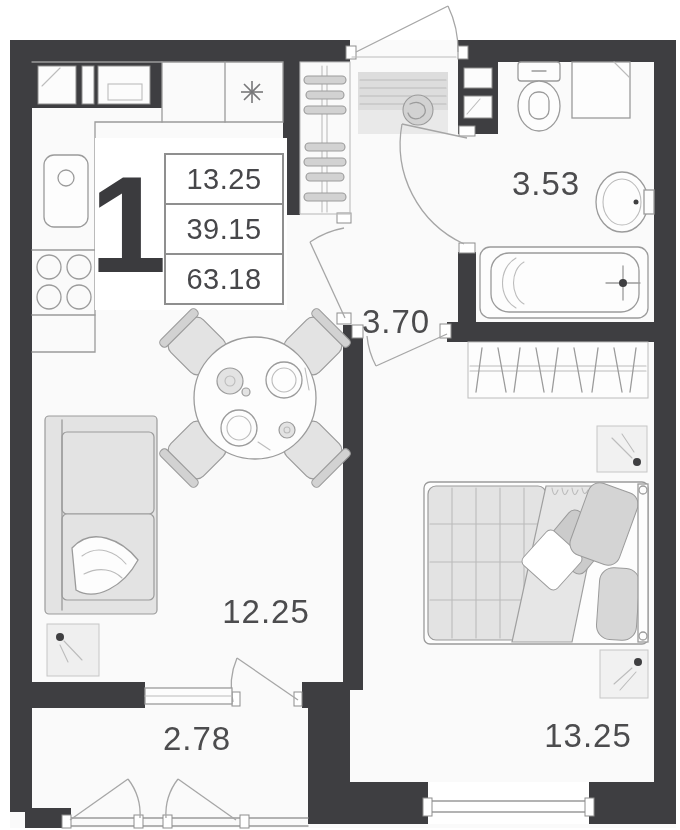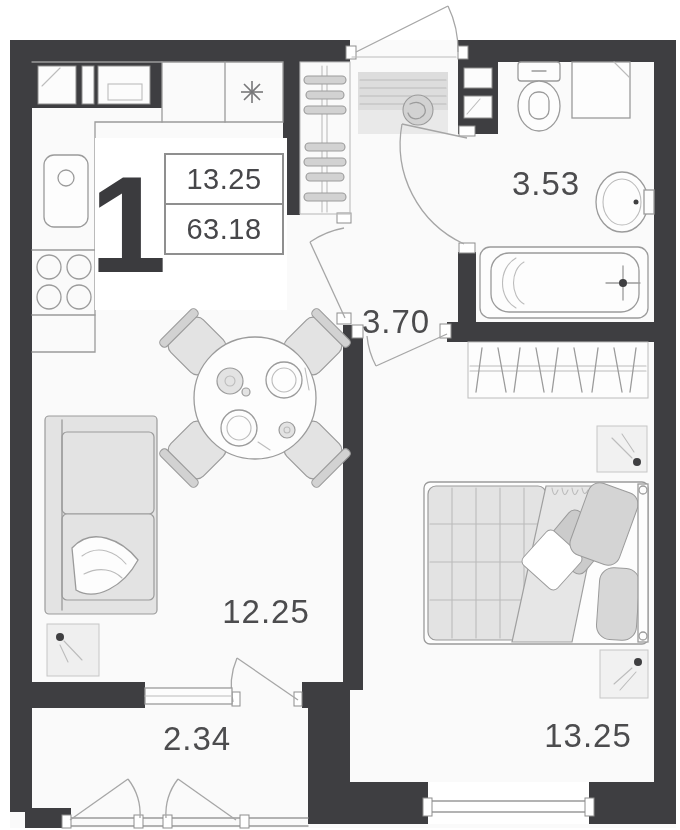--- a/index.html
+++ b/index.html
@@ -330,22 +330,23 @@
     <line class="s" x1="428" y1="812" x2="589" y2="812"></line>
     <rect class="jamb" x="423" y="798" width="9" height="18"></rect>
     <rect class="jamb" x="585" y="798" width="9" height="18"></rect>
   </g>
 </svg>
 
 <div class="apt">1</div>
 
 <div class="areas">
   <div class="cell">13.25</div>
+  <div class="cell">39.15</div>
   <div class="cell">63.18</div>
 </div>
 
 <div class="lbl" style="left:546px;top:184px;">3.53</div>
 <div class="lbl" style="left:396px;top:281px;margin-top:41px;">3.70</div>
 <div class="lbl" style="left:266px;top:612px;">12.25</div>
-<div class="lbl" style="left:197px;top:739px;">2.34</div>
+<div class="lbl" style="left:197px;top:739px;">2.78</div>
 <div class="lbl" style="left:588px;top:736px;">13.25</div>
 
 </div>
 
 </body></html>

